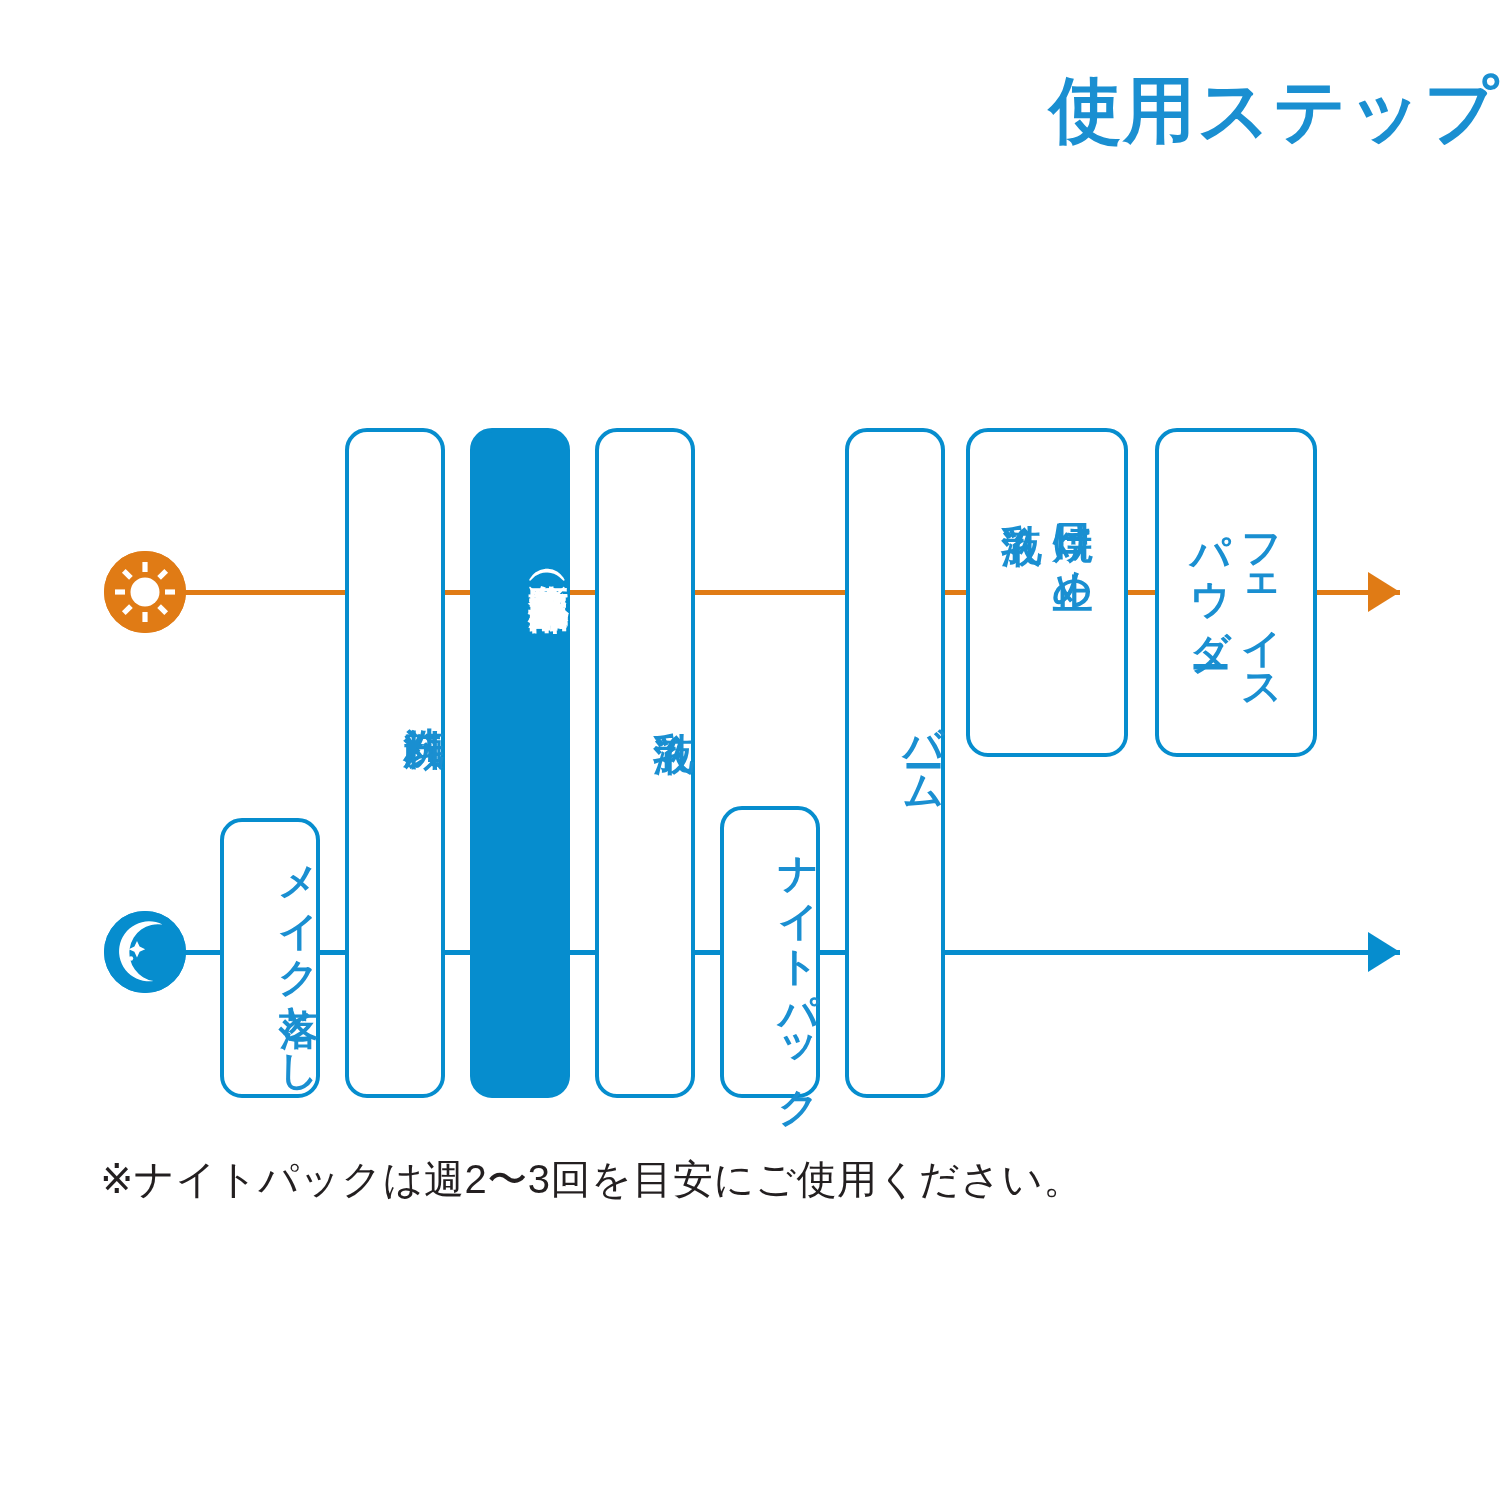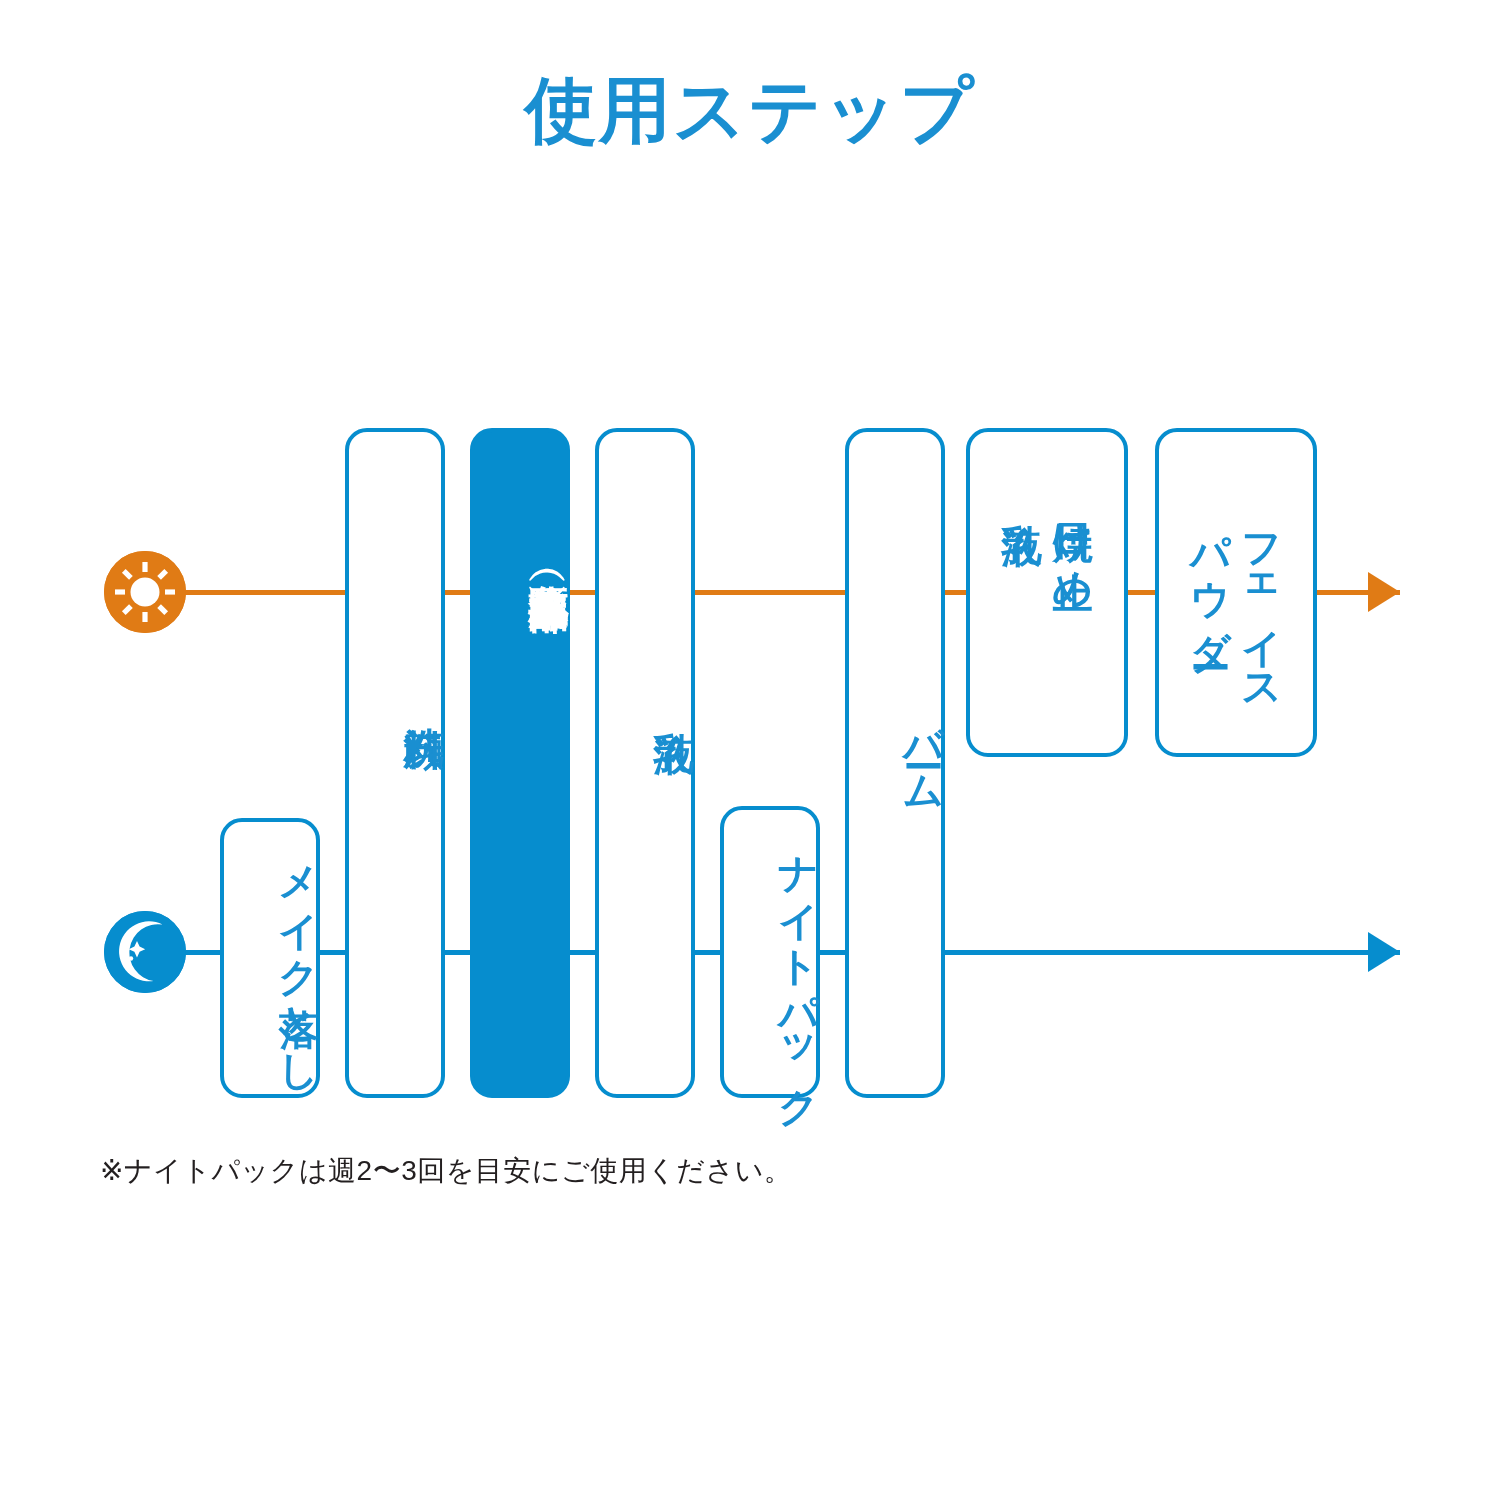--- a/index.html
+++ b/index.html
@@ -17,21 +17,21 @@
     background: #ffffff;
     overflow: hidden;
   }
 
   
   #title {
     position: absolute;
     left: 0;
     top: 74px;
     width: 1500px;
-    text-align: center;
+    text-align: right;
     font-size: 72px;
     font-weight: bold;
     letter-spacing: 2px;
     color: #1a8fd1;
     line-height: 1;
     white-space: nowrap;
   }
 
   
   .flow-line {
@@ -113,21 +113,21 @@
     letter-spacing: 1px;
     color: #1a8fd1;
     white-space: nowrap;
   }
 
   
   #footnote {
     position: absolute;
     left: 100px;
     top: 1152px;
-    font-size: 28px;
+    font-size: 40px;
     color: #231f20;
     letter-spacing: 0.5px;
     white-space: nowrap;
   }
 </style>
 </head>
 <body>
 
 <div id="stage">
 

